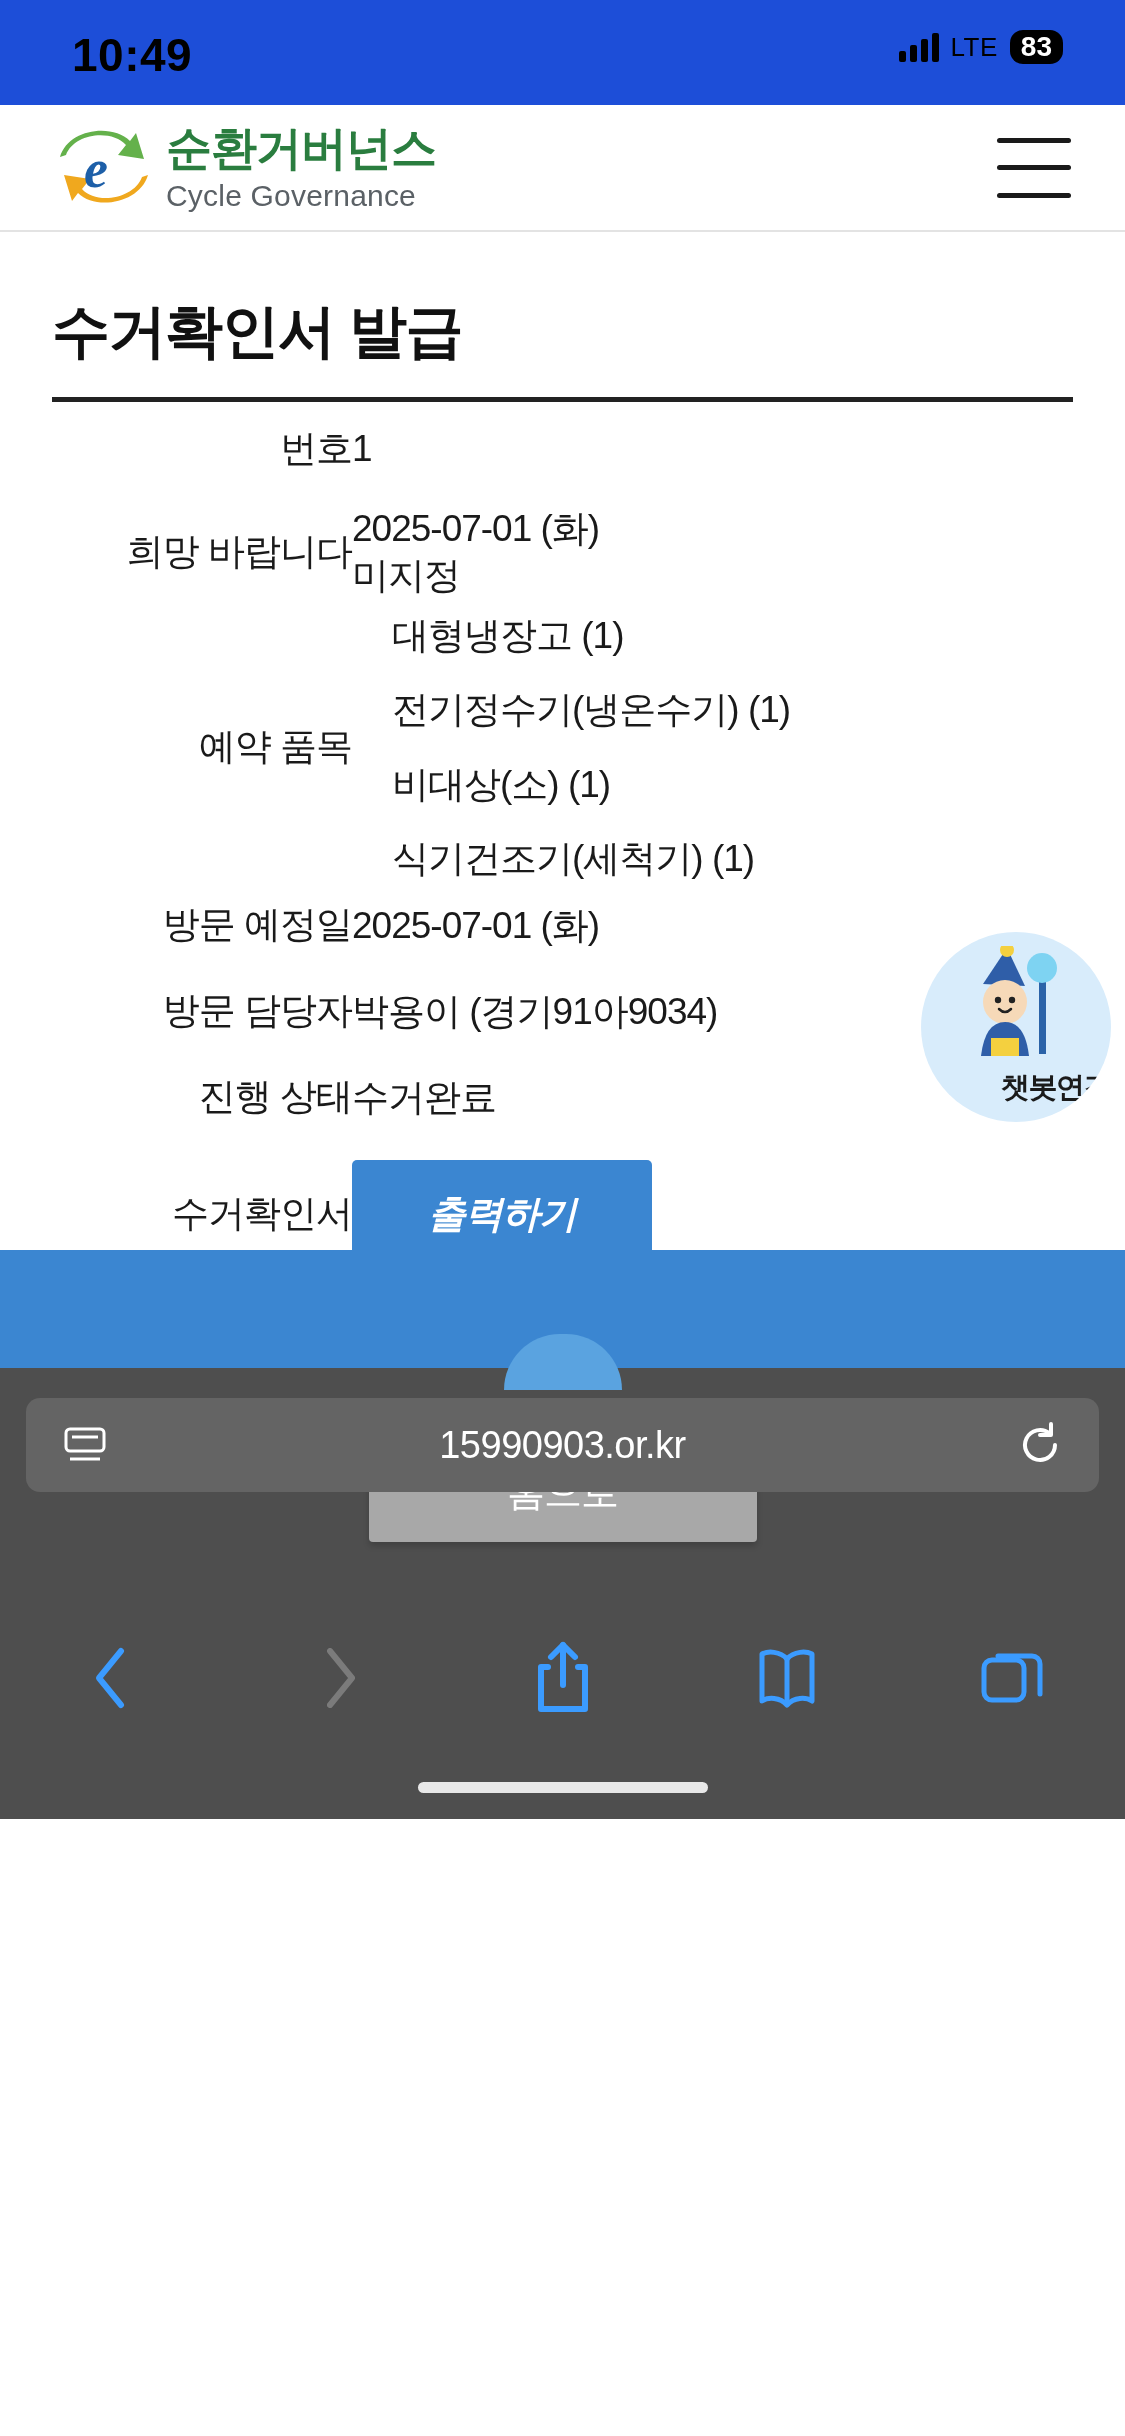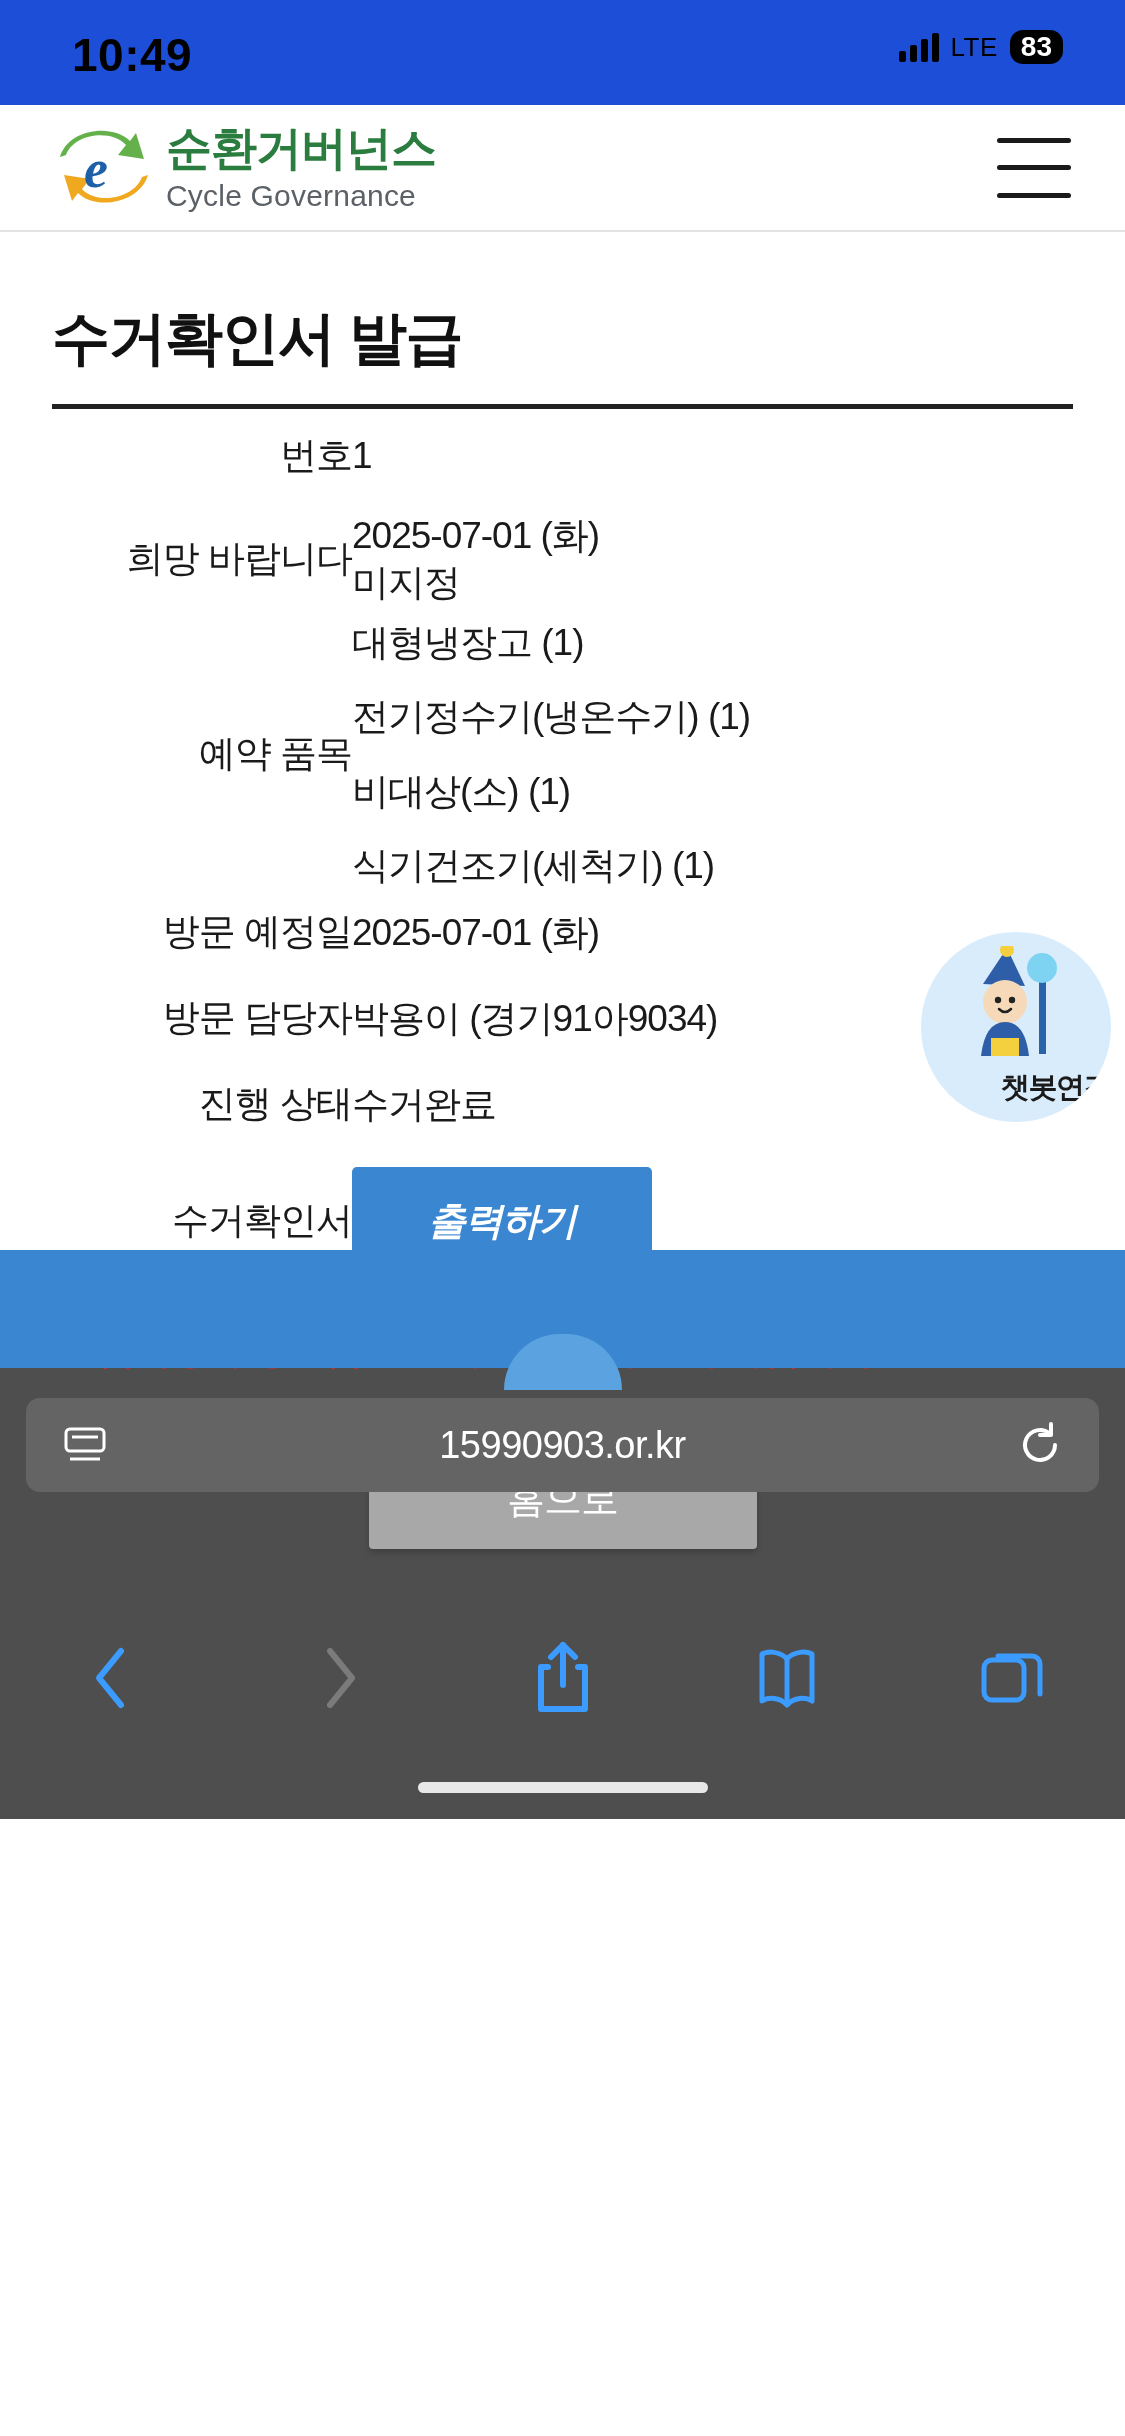--- a/index.html
+++ b/index.html
@@ -78,21 +78,21 @@
     margin-top: 10px;
     letter-spacing: 0.2px;
   }
   .menu-btn { width: 74px; height: 60px; display: flex; flex-direction: column; justify-content: space-between; }
   .menu-btn span { display: block; height: 5px; background: #1a1a1a; border-radius: 3px; }
 
   
   .page {
     background: #ffffff;
     border-top: 2px solid #e3e3e3;
-    padding: 16px 52px;
+    padding: 9px 52px;
     height: 1020px;
     position: relative;
   }
   .page-title {
     font-size: 58px;
     font-weight: 700;
     color: #111;
     padding: 52px 0 26px 0;
     letter-spacing: -1.5px;
   }
@@ -114,21 +114,21 @@
     color: #1a1a1a;
     letter-spacing: -1px;
     line-height: 1.28;
   }
   tr.row-num td { height: 86px; }
   tr.row-date td { height: 120px; }
   tr.row-items td { height: 250px; }
   tr.row-visit td, tr.row-worker td, tr.row-status td { height: 86px; }
   tr.row-cert td { height: 148px; }
   .val-status { color: #2f6fd0; }
-  .items-list { display: flex; flex-direction: column; gap: 27px; }
+  .items-list { display: flex; flex-direction: column; gap: 27px; margin-left: 40px; }
 
   .print-btn {
     display: inline-flex;
     align-items: center;
     justify-content: center;
     width: 300px;
     height: 108px;
     background: #3b86d1;
     color: #ffffff;
     font-size: 38px;

